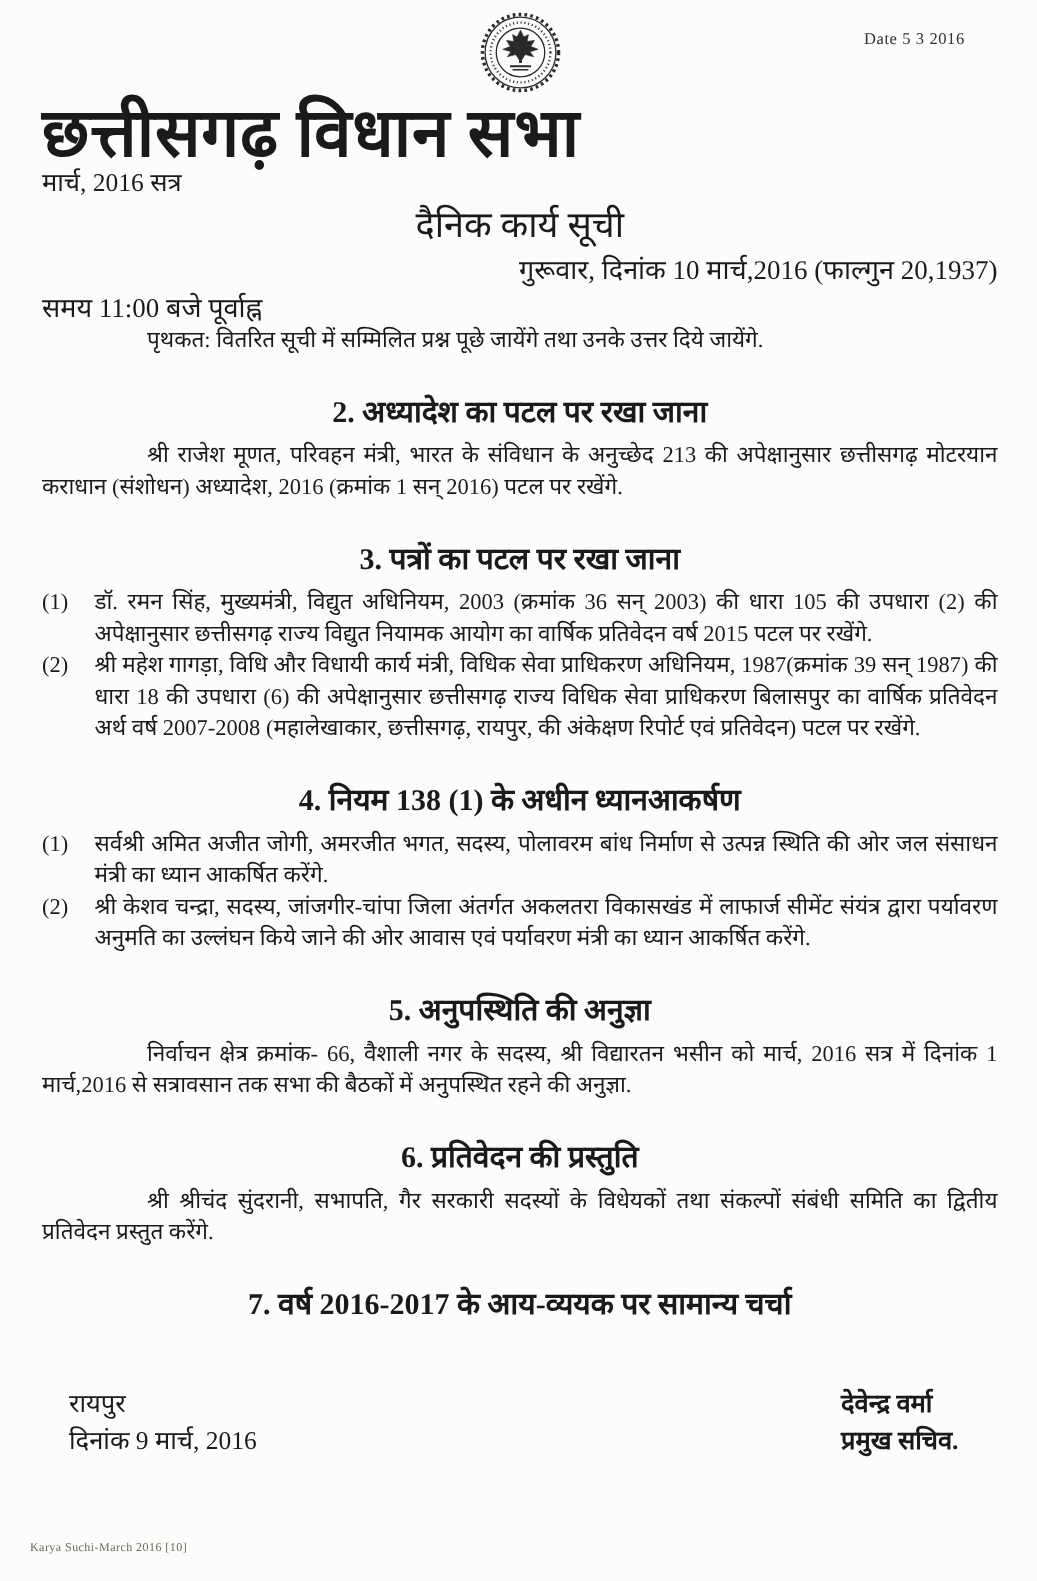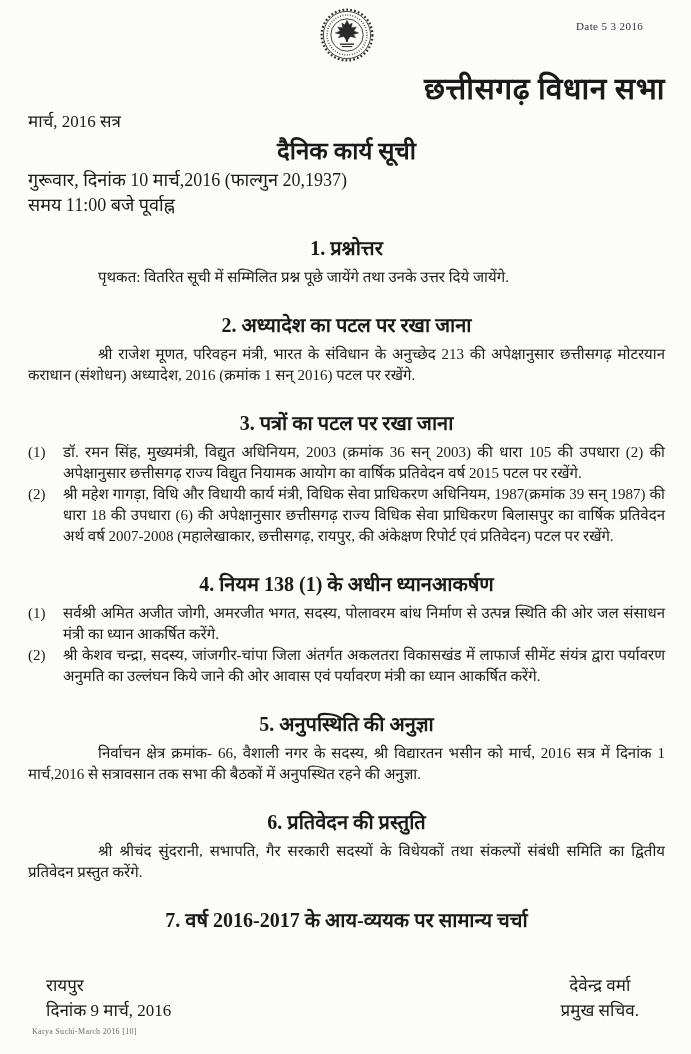--- a/index.html
+++ b/index.html
@@ -13,37 +13,37 @@
     padding:0 26px 0 28px;
     box-sizing:border-box;
     overflow:hidden;
   }
   .date-note{
     position:absolute;top:20px;left:576px;
     font-size:11px;color:#30303a;letter-spacing:.4px;
     font-family:"Liberation Serif",serif;
   }
   .emblem{text-align:center;padding-top:7px;height:62px;}
-  .title{text-align:right;font-size:30px;font-weight:800;letter-spacing:.5px;line-height:36px;margin-top:2px;}
+  .title{text-align:left;font-size:45px;font-weight:800;letter-spacing:.5px;line-height:36px;margin-top:2px;}
   .session{text-align:left;font-size:17px;line-height:22px;margin-top:4px;}
-  .doc-title{text-align:center;font-size:24px;font-weight:700;line-height:28px;margin-top:4px;}
-  .date-line{text-align:left;font-size:18px;line-height:23px;margin-top:4px;}
+  .doc-title{text-align:center;font-size:24px;font-weight:400;line-height:28px;margin-top:4px;}
+  .date-line{text-align:right;font-size:18px;line-height:23px;margin-top:4px;}
   .time-line{font-size:18px;line-height:23px;margin-top:2px;}
   #sections h3{text-align:center;font-size:20px;font-weight:800;line-height:22px;margin:26px 0 8px;}
   #sections section:first-child h3{margin-top:20px;}
   .para{font-size:15px;line-height:21px;text-align:justify;text-indent:70px;margin:0;}
   .item{display:flex;font-size:15px;line-height:21px;margin:0;}
   .num{flex:0 0 35px;}
   .itext{flex:1;text-align:justify;}
   .b{font-weight:400;}
   .signoff{display:flex;justify-content:space-between;margin-top:42px;font-size:17px;line-height:25px;}
   .signoff-left{margin-left:18px;}
-  .signoff-right{margin-right:26px;text-align:center;}
+  .signoff-right{margin-right:26px;text-align:left;font-weight:bold;}
   .footer-code{
-    position:absolute;left:32px;top:1027px;
+    position:absolute;left:20px;top:1027px;
     font-size:8px;color:#6b6a62;letter-spacing:.3px;
     font-family:"Liberation Serif",serif;
   }
 </style>
 </head>
 <body>
 
 <div class="page">
 
   <div class="date-note">Date 5 3 2016</div>
@@ -64,21 +64,20 @@
   </div>
 
   <div class="title">छत्तीसगढ़ विधान सभा</div>
   <div class="session">मार्च, 2016 सत्र</div>
   <div class="doc-title">दैनिक कार्य सूची</div>
   <div class="date-line">गुरूवार, दिनांक 10 मार्च,2016 (फाल्गुन 20,1937)</div>
   <div class="time-line">समय 11:00 बजे पूर्वाह्न</div>
 
   <div id="sections">
       <section>
-        <h3>1. प्रश्नोत्तर</h3>
         <p class="para"><span>पृथकत: वितरित सूची में सम्मिलित प्रश्न पूछे जायेंगे तथा उनके उत्तर दिये जायेंगे.</span></p>
       </section>
       <section>
         <h3>2. अध्यादेश का पटल पर रखा जाना</h3>
         <p class="para"><span>श्री राजेश मूणत, परिवहन मंत्री, भारत के संविधान के अनुच्छेद 213 की अपेक्षानुसार छत्तीसगढ़ मोटरयान कराधान (संशोधन) अध्यादेश, 2016 (क्रमांक 1 सन् 2016)  </span><span class="b">पटल पर रखेंगे.</span></p>
       </section>
       <section>
         <h3>3. पत्रों का पटल पर रखा जाना</h3>
         <div class="item">
           <span class="num">(1)</span>

